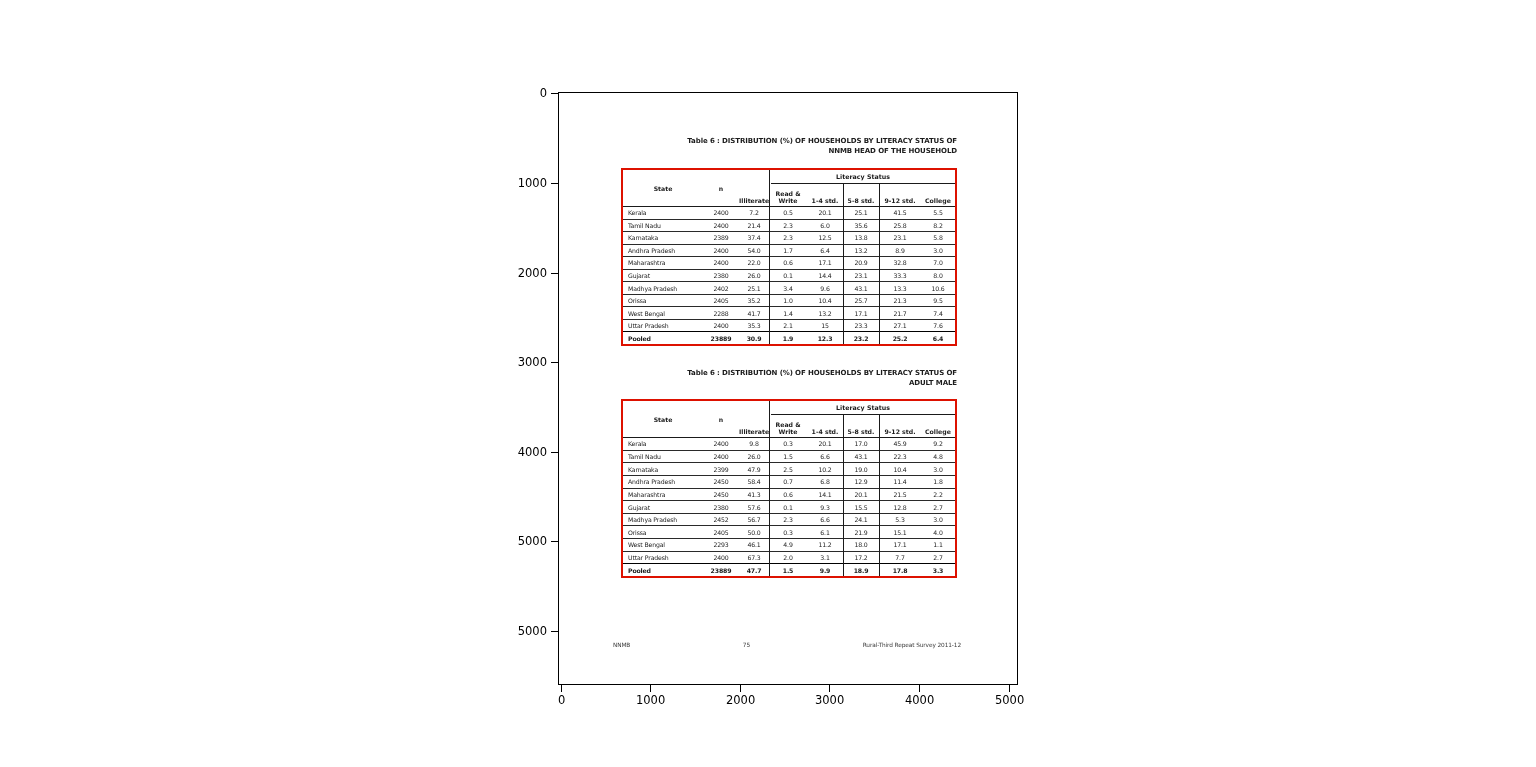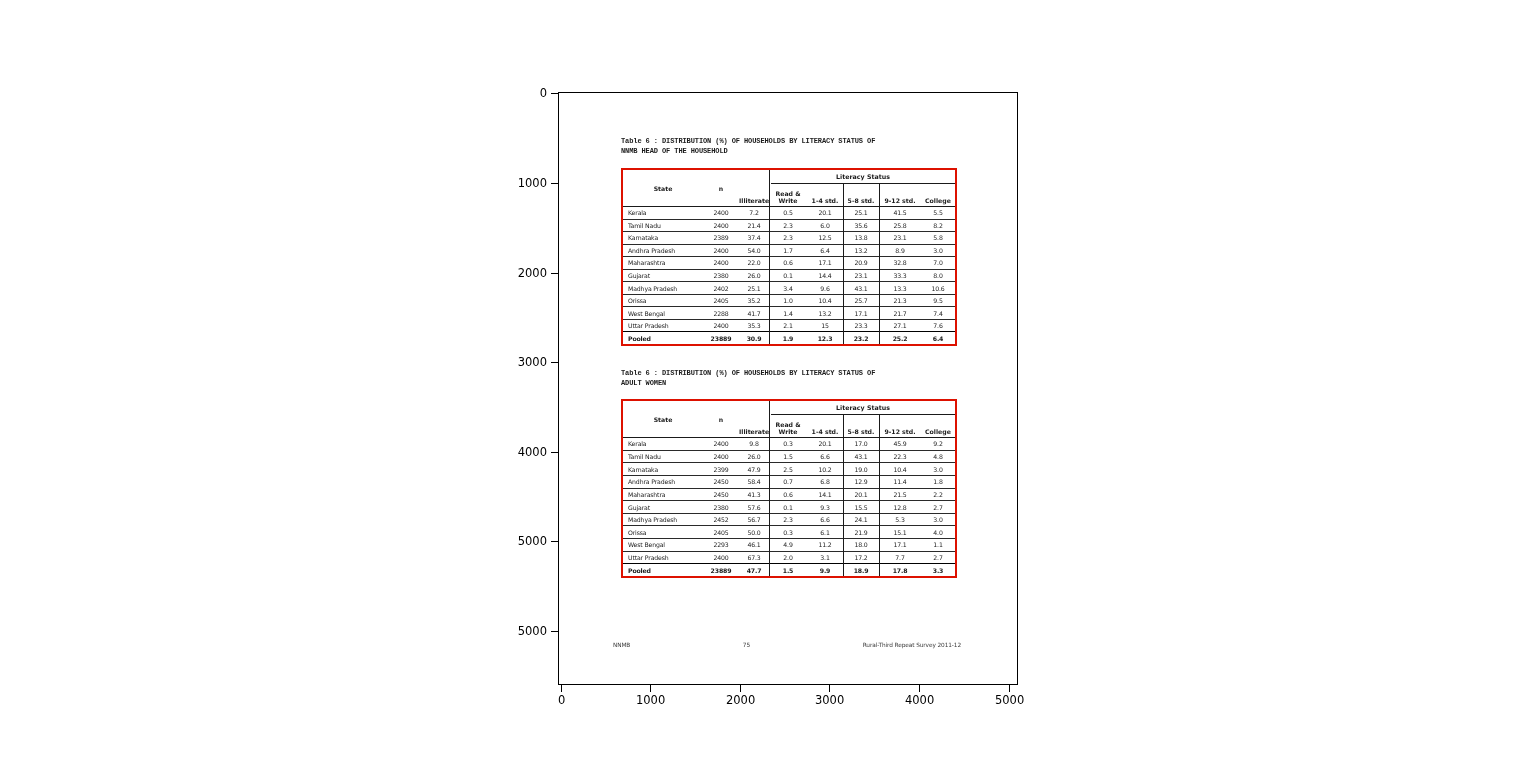--- a/index.html
+++ b/index.html
@@ -14,22 +14,22 @@
     border:1px solid #000; background:#ffffff;
   }
   .ytick { position:absolute; left:-8px; width:8px; height:1.2px; background:#000; }
   .ytick .lbl { position:absolute; right:12px; top:-7px; font-size:11.5px; line-height:14px; color:#000; white-space:nowrap; }
   .xtick { position:absolute; top:100%; width:1.2px; height:8px; background:#000; }
   .xtick .lbl { position:absolute; top:9px; left:50%; transform:translateX(-50%); font-size:11.5px; color:#000; }
 
   
   .doc { position:absolute; inset:0; color:#1c1c1c; }
   .t-title {
-    position:absolute; left:62px; width:336px; text-align:left;
-    font-size:7px; font-weight:700; line-height:9.5px; letter-spacing:-0.1px;font-family:Liberation Mono, monospace;
+    position:absolute; left:62px; width:336px; text-align:right;
+    font-size:7px; font-weight:700; line-height:9.5px; letter-spacing:-0.1px;
   }
   .t-title-1 { top:44px; }
   .t-title-2 { top:276px; }
 
   .tbl {
     position:absolute; left:62px; width:336px;
     border:2px solid #dd1100; background:#fff; box-sizing:border-box;
   }
   .tbl-1 { top:75px;  height:178px; }
   .tbl-2 { top:306px; height:179px; }
@@ -258,21 +258,21 @@
               <div class="cell">6.4</div>
             </div>
           </div>
         <div class="vline v1"></div>
         <div class="vline v2"></div>
         <div class="vline v3"></div>
       </div>
 
       <div class="t-title t-title-2">
         <div>Table 6 : DISTRIBUTION (%) OF HOUSEHOLDS BY LITERACY STATUS OF</div>
-        <div>ADULT WOMEN</div>
+        <div>ADULT MALE</div>
       </div>
 
       <div class="tbl tbl-2">
         <div class="grp-hdr">Literacy Status</div>
         <div class="grp-line"></div>
         <div class="hdr-row">
           <div class="hc mid">State</div>
           <div class="hc mid">n</div>
           <div class="hc">Illiterate</div>
           <div class="hc">Read &amp; Write</div>

